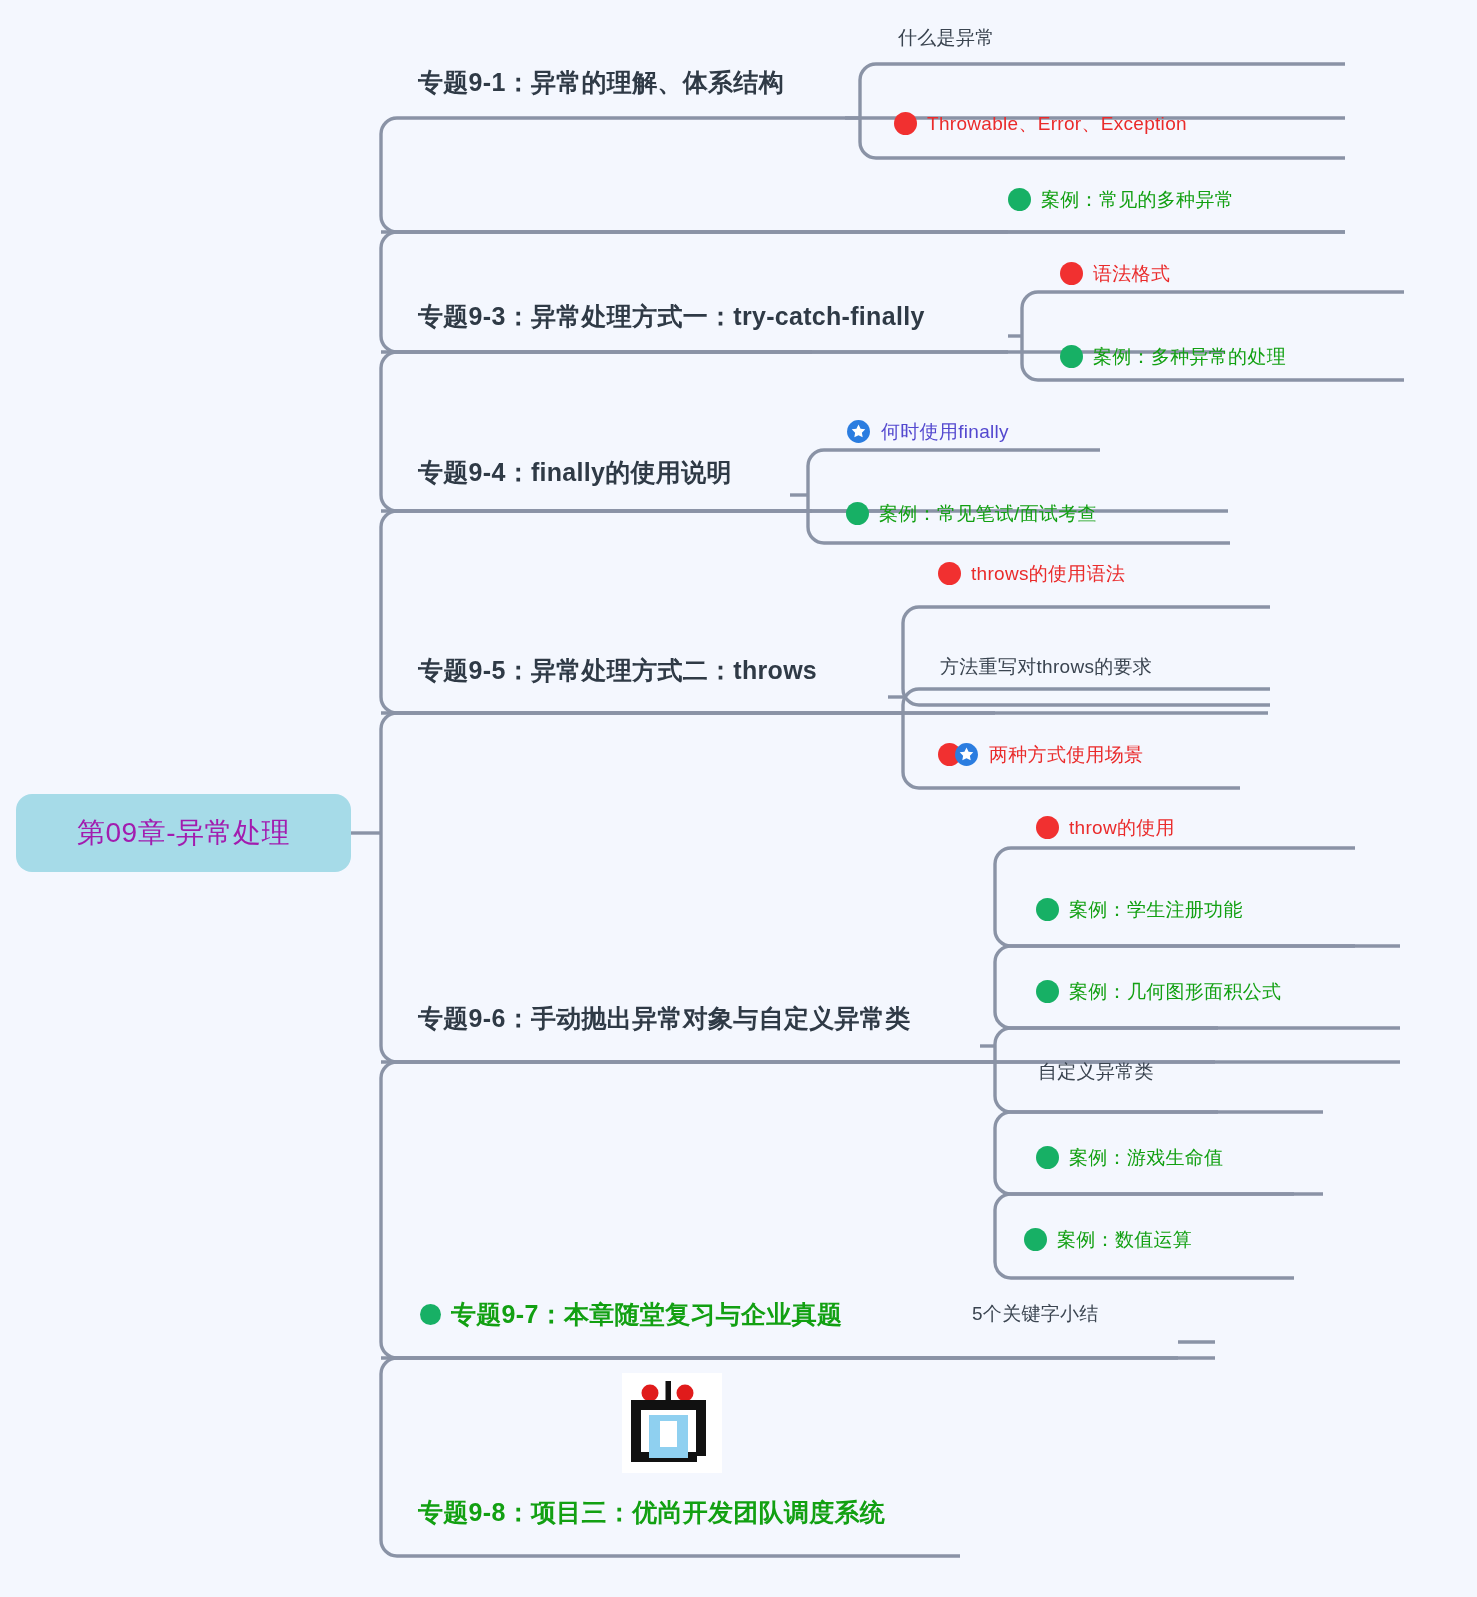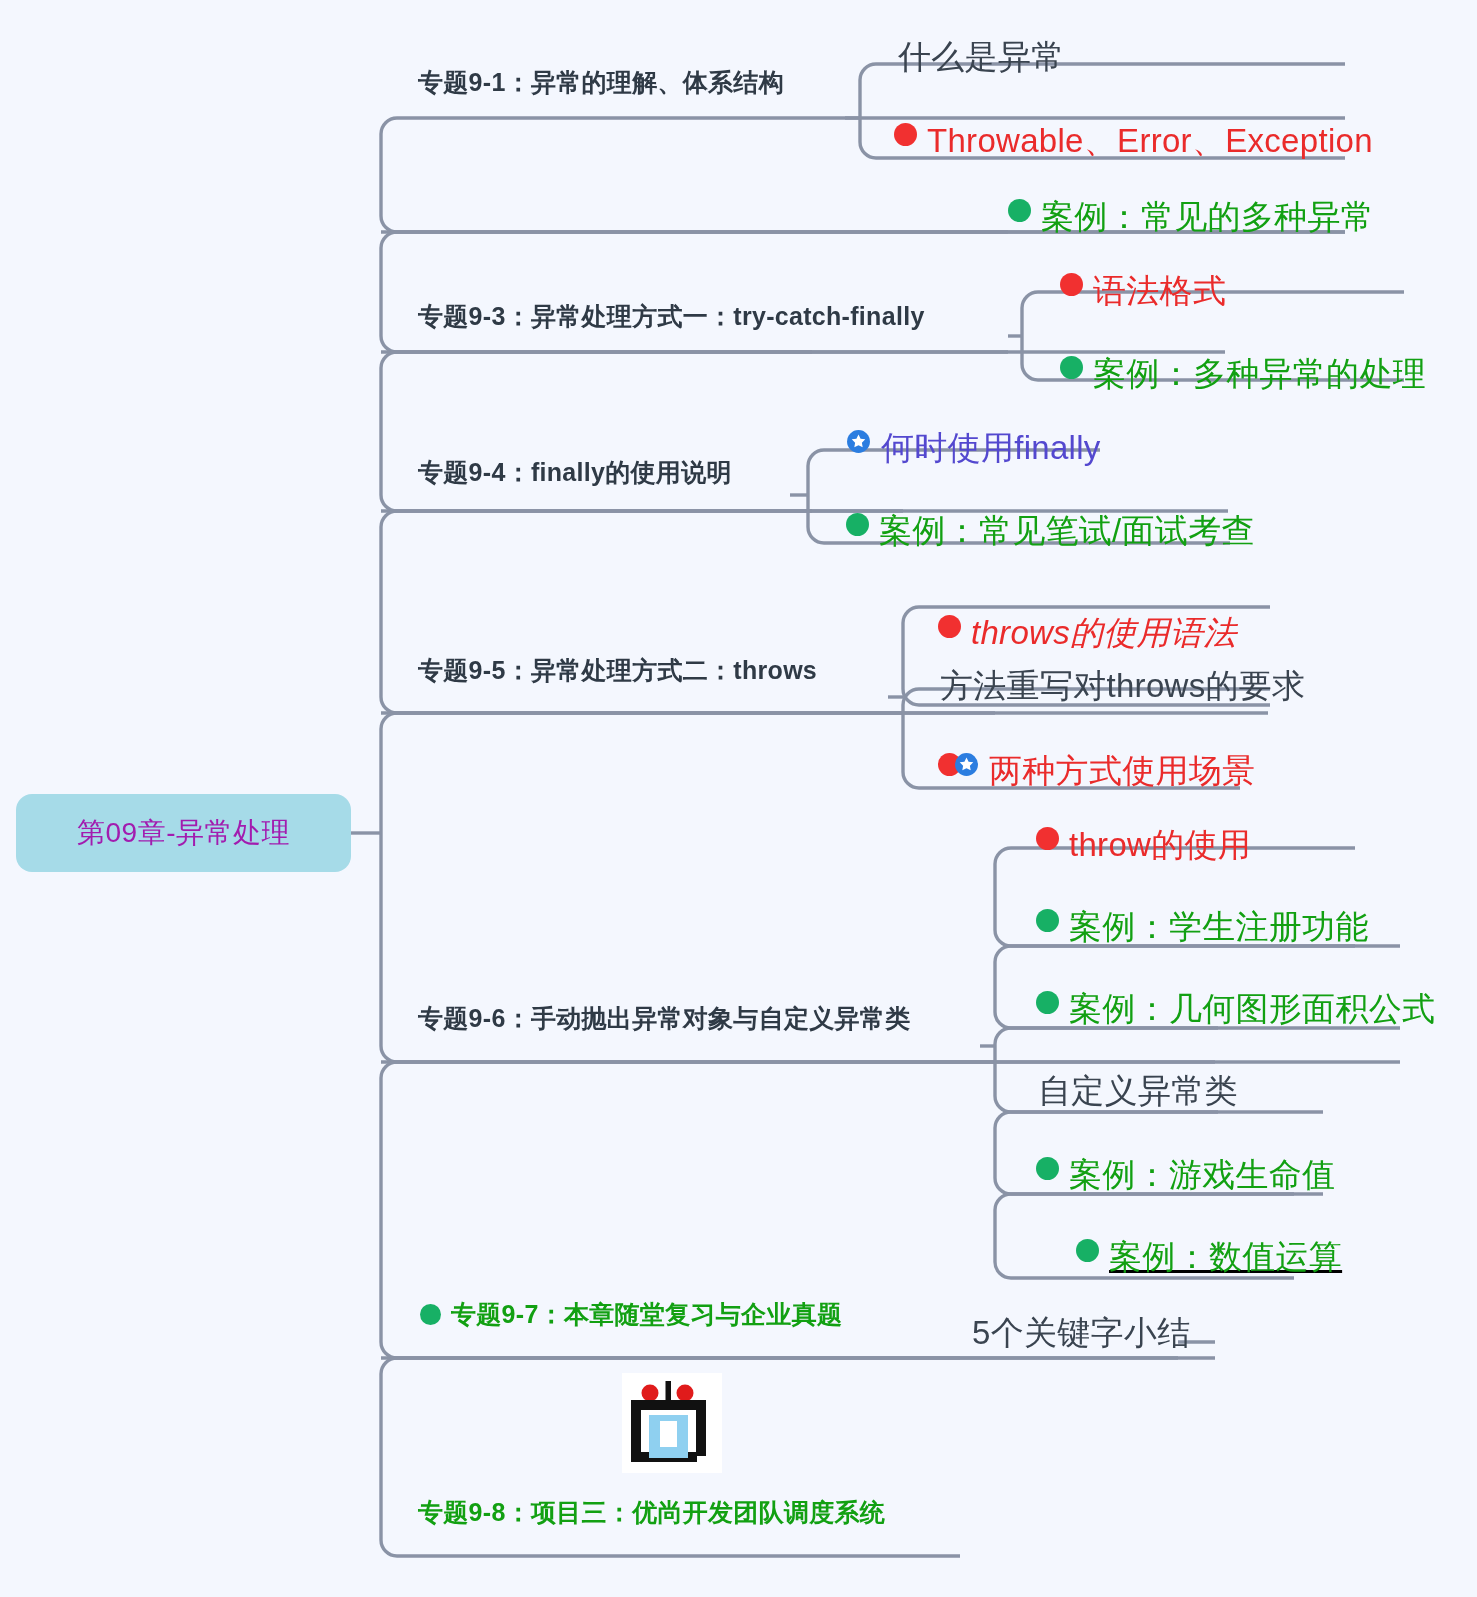--- a/index.html
+++ b/index.html
@@ -60,24 +60,23 @@
   .topic .txt {
     font-size: 25px;
     font-weight: bold;
     color: #2f3a46;
     letter-spacing: 0.3px;
   }
   .topic.green .txt { color: #12a012; }
 
   
   .leaf .txt {
-    font-size: 33px;
+    font-size: 19px;
     letter-spacing: 0.3px;
     color: #3a4450;
-    margin-top: 12px;
   }
   .leaf.red .txt   { color: #ea2b2b; }
   .leaf.green .txt { color: #12a012; }
   .leaf.purple .txt{ color: #5348cf; }
   .leaf.plain .txt { color: #3a4450; }
 
   
   .icons {
     display: inline-flex;
     align-items: center;
@@ -243,21 +242,21 @@
     <span class="txt">何时使用finally</span>
   </div>
 
   <div class="node leaf green" style="left:846px; top:502px;">
     <span class="icons">
       <span class="dot green"></span>
     </span>
     <span class="txt">案例：常见笔试/面试考查</span>
   </div>
 
-  <div class="node leaf red" style="left:938px; top:604px;font-style:italic;">
+  <div class="node leaf red" style="left:938px; top:562px;">
     <span class="icons">
       <span class="dot red"></span>
     </span>
     <span class="txt">throws的使用语法</span>
   </div>
 
   <div class="node leaf plain" style="left:940px; top:657px;">
     <span class="txt">方法重写对throws的要求</span>
   </div>
 
@@ -299,21 +298,21 @@
     <span class="txt">自定义异常类</span>
   </div>
 
   <div class="node leaf green" style="left:1036px; top:1146px;">
     <span class="icons">
       <span class="dot green"></span>
     </span>
     <span class="txt">案例：游戏生命值</span>
   </div>
 
-  <div class="node leaf green" style="left:1076px; top:1228px;text-decoration:underline;">
+  <div class="node leaf green" style="left:1024px; top:1228px;">
     <span class="icons">
       <span class="dot green"></span>
     </span>
     <span class="txt">案例：数值运算</span>
   </div>
 
   <div class="node leaf plain" style="left:972px; top:1304px;">
     <span class="txt">5个关键字小结</span>
   </div>
 

